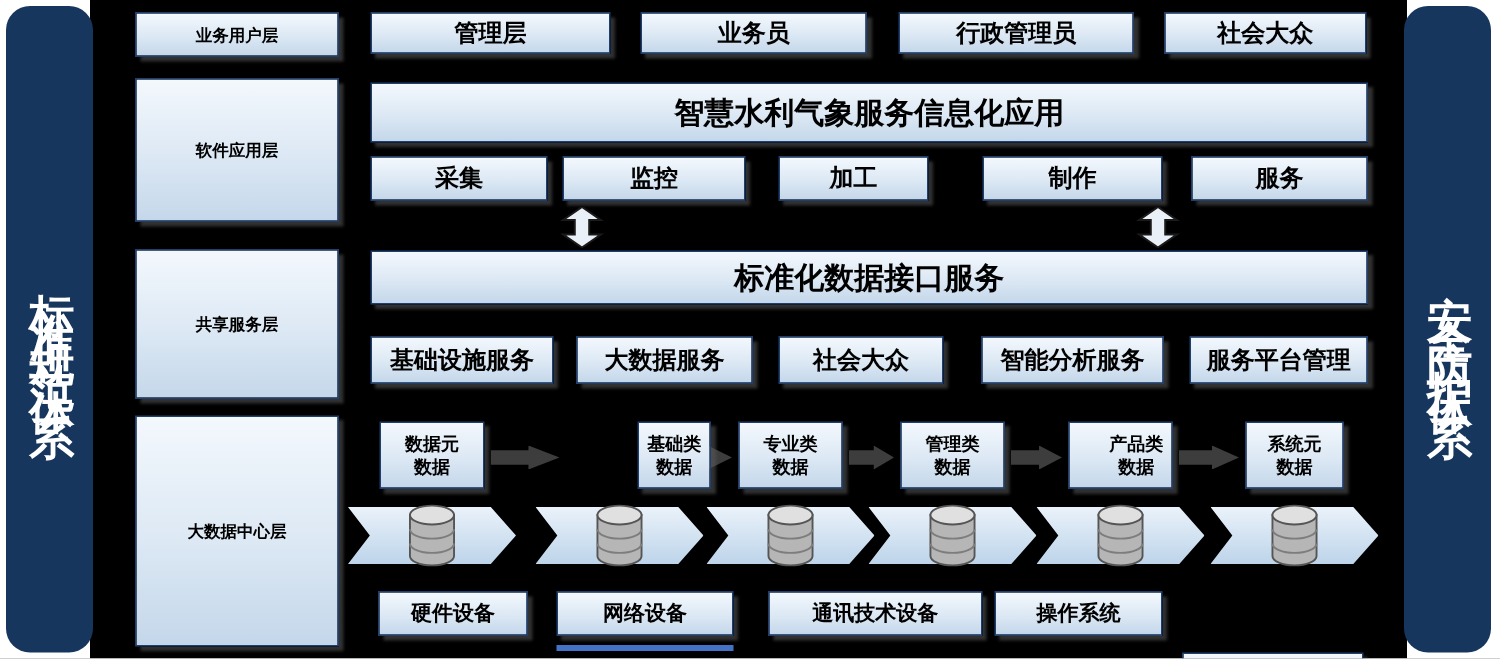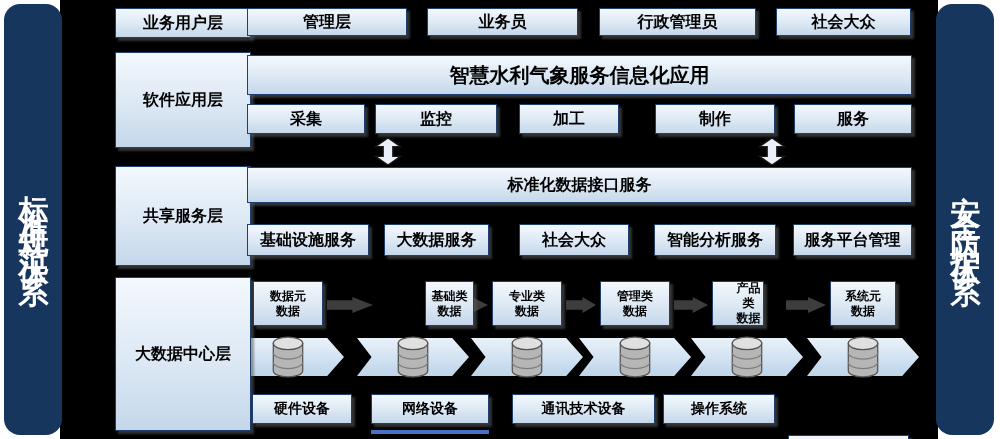--- a/index.html
+++ b/index.html
@@ -25,24 +25,24 @@
   .box{
     position:absolute;
     background:linear-gradient(180deg,#f3f8fd 0%,#dce8f4 55%,#c4d7ea 100%);
     border:1px solid #1f3f6e;
     color:#000;font-weight:bold;
     display:flex;align-items:center;justify-content:center;
     text-align:center;box-sizing:border-box;
     box-shadow:3px 3px 2px rgba(90,90,90,0.55);
     z-index:3;
   }
-  .layer-label{font-size:16px;margin-left:25px;}
+  .layer-label{font-size:11px;}
   .item{font-size:16px;}
   .title-bar{font-size:20px;}
-  .iface-bar{font-size:16px;}
+  .iface-bar{font-size:20px;}
   .data-box{font-size:12px;line-height:1.25;white-space:pre-line;}
   .infra{font-size:14px;}
   .arrow-wrap{position:absolute;z-index:4;}
   .ribbon{
     position:absolute;height:38px;width:112px;top:338px;z-index:2;
     background:linear-gradient(180deg,#eaf2fa 0%,#bdd4ea 100%);
     clip-path:polygon(0% 0%,85% 0%,100% 50%,85% 100%,0% 100%,13% 50%);
   }
   .flow-arrow{
     position:absolute;height:16px;top:297px;z-index:2;background:#3d3d3d;
@@ -90,34 +90,34 @@
   </div>
   <div class="arrow-wrap" style="left:757px;top:138px;">
     <svg width="30" height="27" viewBox="0 0 30 28">
       <path d="M15 0 L28 9 L20 9 L20 19 L28 19 L15 28 L2 19 L10 19 L10 9 L2 9 Z" fill="#e9f0f8" stroke="#1a1a1a" stroke-width="1.4"></path>
     </svg>
   </div>
 
   <div class="box iface-bar" style="left:247px;top:167px;width:665px;height:36px;">标准化数据接口服务</div>
 
   <div class="box item" style="left:247px;top:224px;width:122px;height:32px;">基础设施服务</div>
-  <div class="box item" style="left:384px;top:224px;width:105px;height:32px;">大数据服务</div>
+  <div class="box item" style="left:384px;top:224px;width:118px;height:32px;">大数据服务</div>
   <div class="box item" style="left:519px;top:224px;width:110px;height:32px;">社会大众</div>
   <div class="box item" style="left:654px;top:224px;width:122px;height:32px;">智能分析服务</div>
   <div class="box item" style="left:793px;top:224px;width:119px;height:32px;">服务平台管理</div>
 
   <div class="box data-box" style="left:253px;top:281px;width:70px;height:45px;">数据元
 数据</div>
   <div class="box data-box" style="left:378px;top:281px;width:49px;height:45px;margin-left:47px;">基础类
 数据</div>
   <div class="box data-box" style="left:492px;top:281px;width:70px;height:45px;">专业类
 数据</div>
   <div class="box data-box" style="left:600px;top:281px;width:70px;height:45px;">管理类
 数据</div>
-  <div class="box data-box" style="left:712px;top:281px;width:52px;height:45px;padding-left:21px;">产品类
+  <div class="box data-box" style="left:712px;top:281px;width:70px;height:45px;padding-left:21px;">产品类
 数据</div>
   <div class="box data-box" style="left:830px;top:281px;width:66px;height:45px;">系统元
 数据</div>
 
   <div class="flow-arrow" style="left:327px;width:46px;"></div>
   <div class="flow-arrow" style="left:452px;width:36px;"></div>
   <div class="flow-arrow" style="left:566px;width:30px;"></div>
   <div class="flow-arrow" style="left:674px;width:34px;"></div>
   <div class="flow-arrow" style="left:786px;width:40px;"></div>
 

